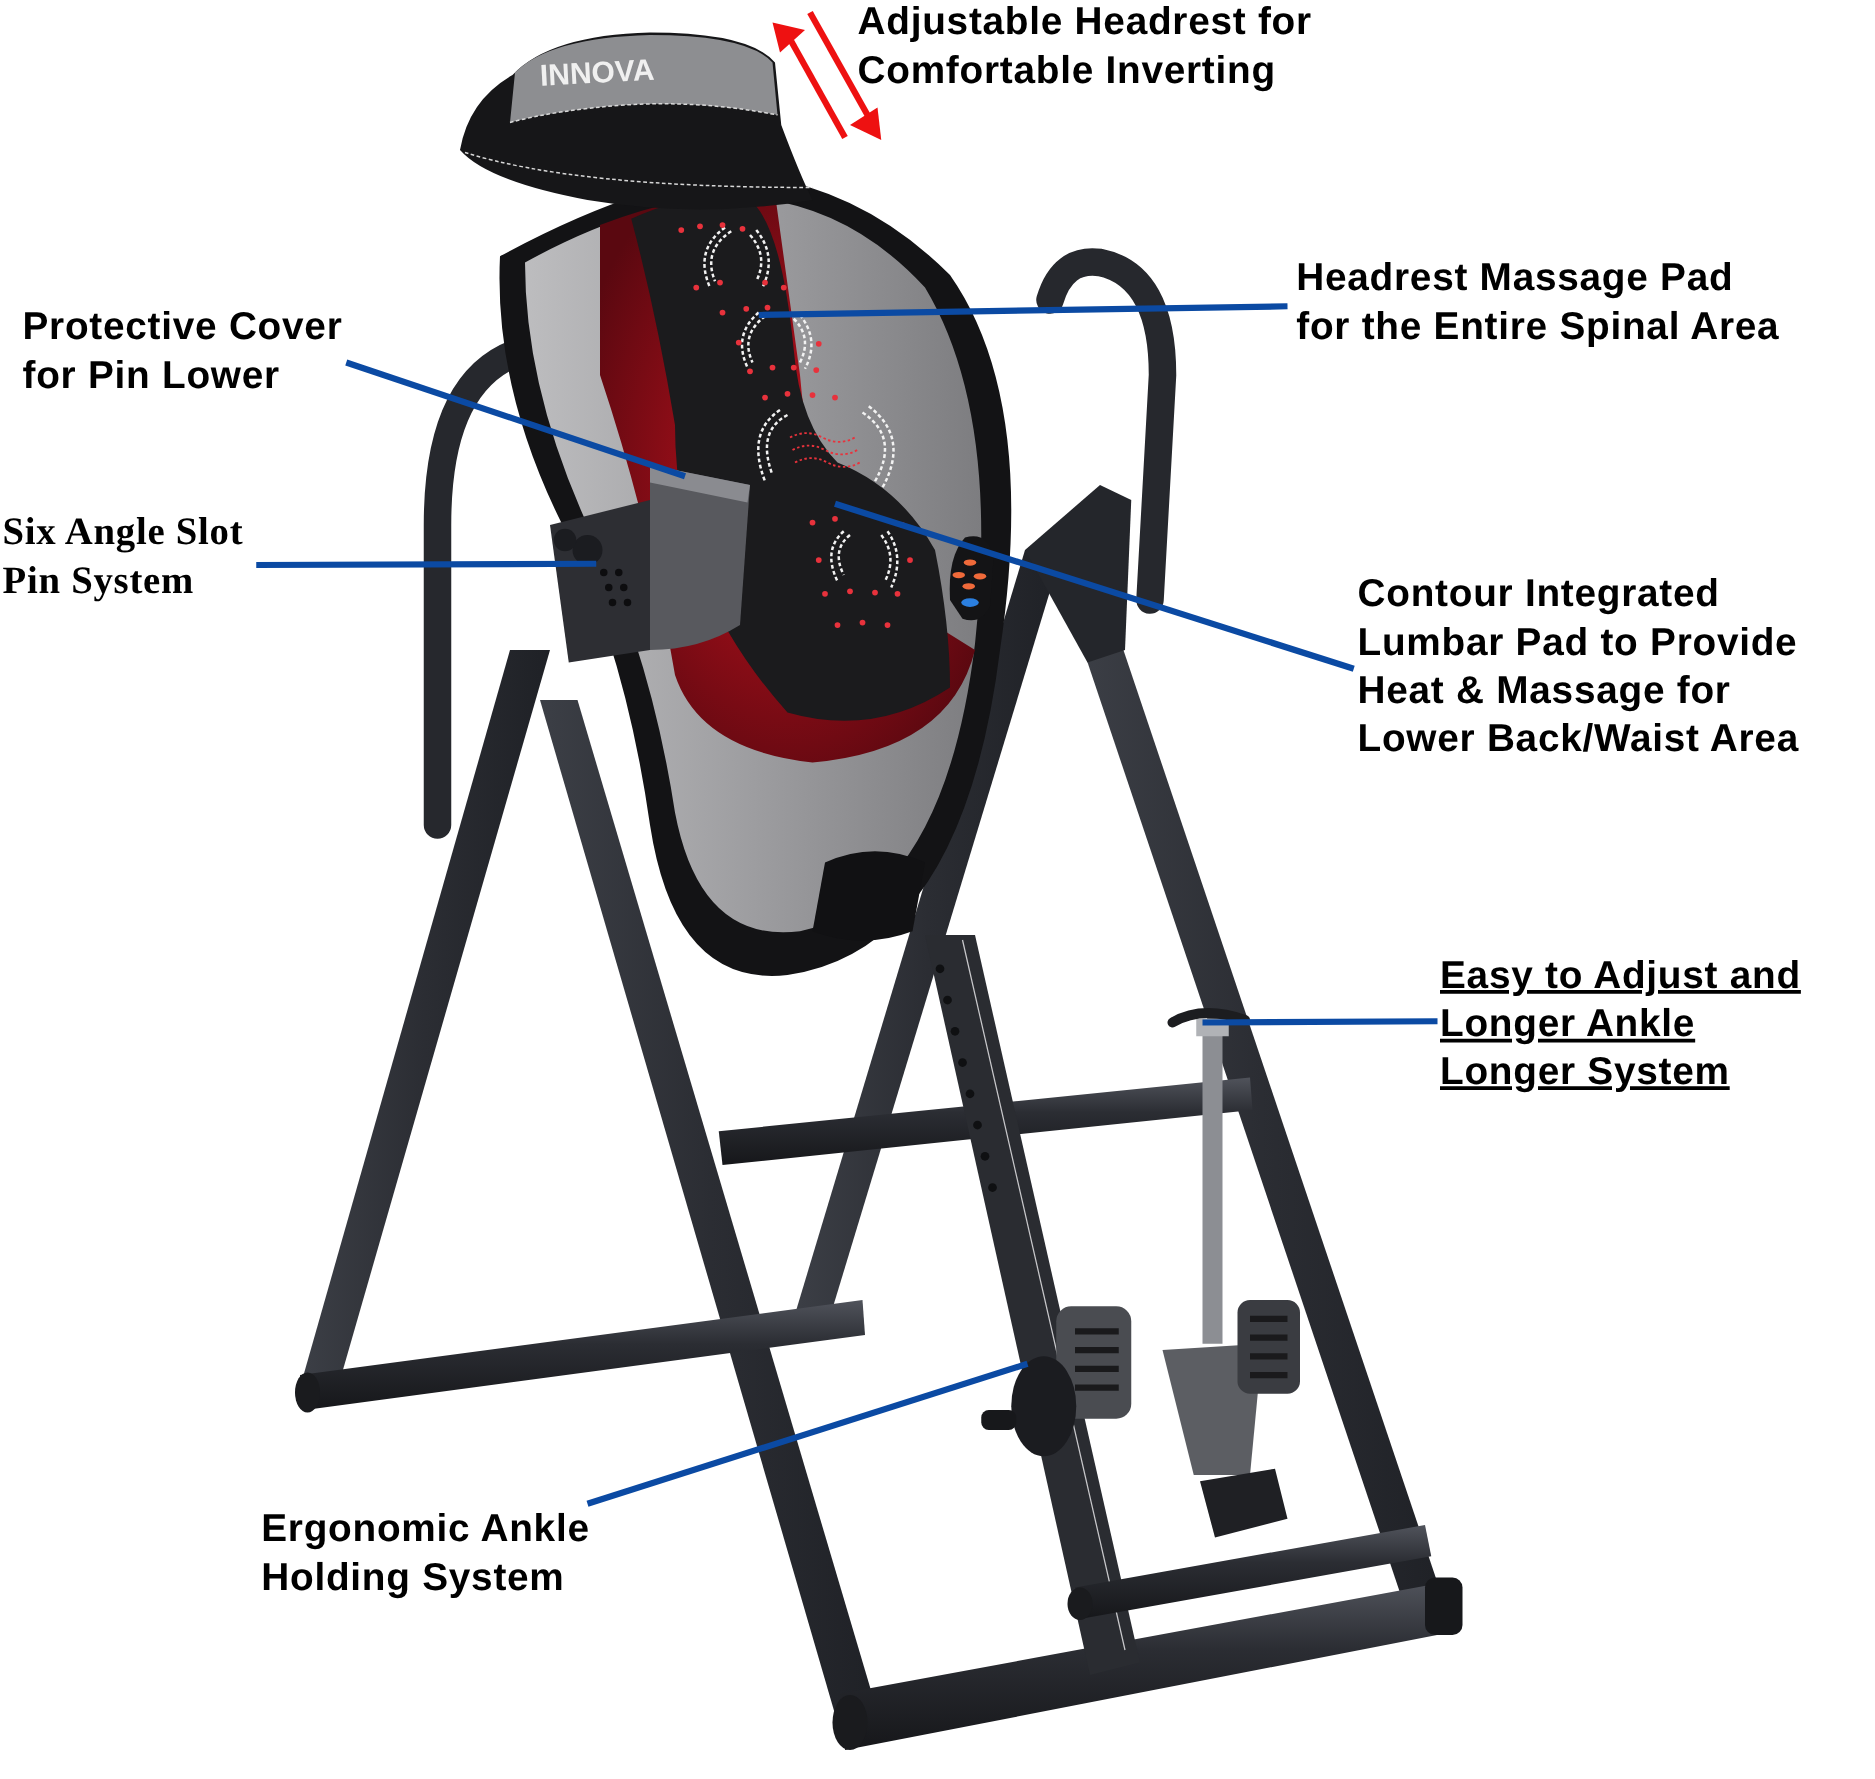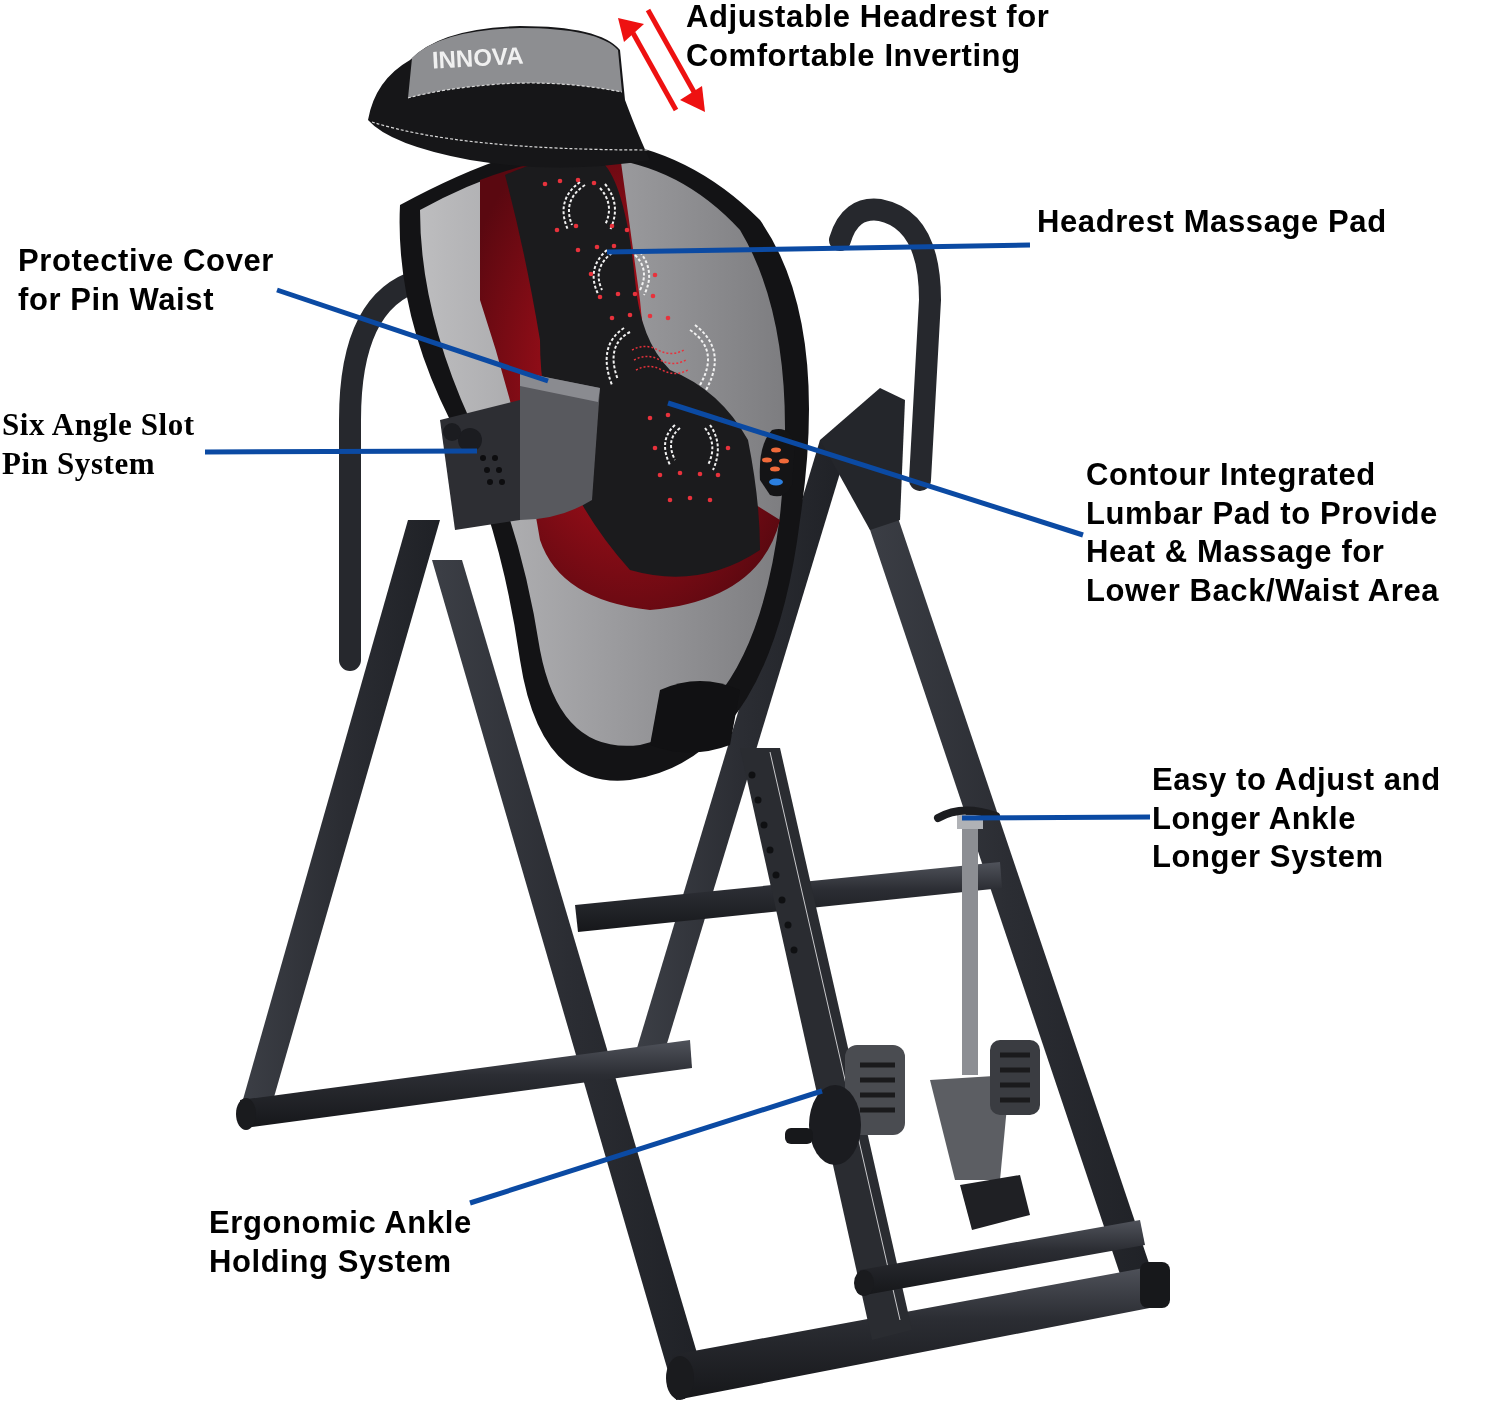--- a/index.html
+++ b/index.html
@@ -224,40 +224,41 @@
     </g>
   </svg>
 
   <div class="callout" style="left:686px; top:-2px;">
     <span>Adjustable Headrest for</span>
     <span>Comfortable Inverting</span>
   </div>
 
   <div class="callout" style="left:1037px; top:203px;">
     <span>Headrest Massage Pad</span>
+    <span>for the Entire Spinal Area</span>
   </div>
 
   <div class="callout" style="left:18px; top:242px;">
     <span>Protective Cover</span>
-    <span>for Pin Waist</span>
+    <span>for Pin Lower</span>
   </div>
 
   <div class="callout" style="left:2px; top:406px;font-family:Liberation Serif, serif;">
     <span>Six Angle Slot</span>
     <span>Pin System</span>
   </div>
 
   <div class="callout" style="left:1086px; top:456px;">
     <span>Contour Integrated</span>
     <span>Lumbar Pad to Provide</span>
     <span>Heat &amp; Massage for</span>
     <span>Lower Back/Waist Area</span>
   </div>
 
-  <div class="callout" style="left:1152px; top:761px;">
+  <div class="callout" style="left:1152px; top:761px;text-decoration:underline;">
     <span>Easy to Adjust and</span>
     <span>Longer Ankle</span>
     <span>Longer System</span>
   </div>
 
   <div class="callout" style="left:209px; top:1204px;">
     <span>Ergonomic Ankle</span>
     <span>Holding System</span>
   </div>
 </div>

